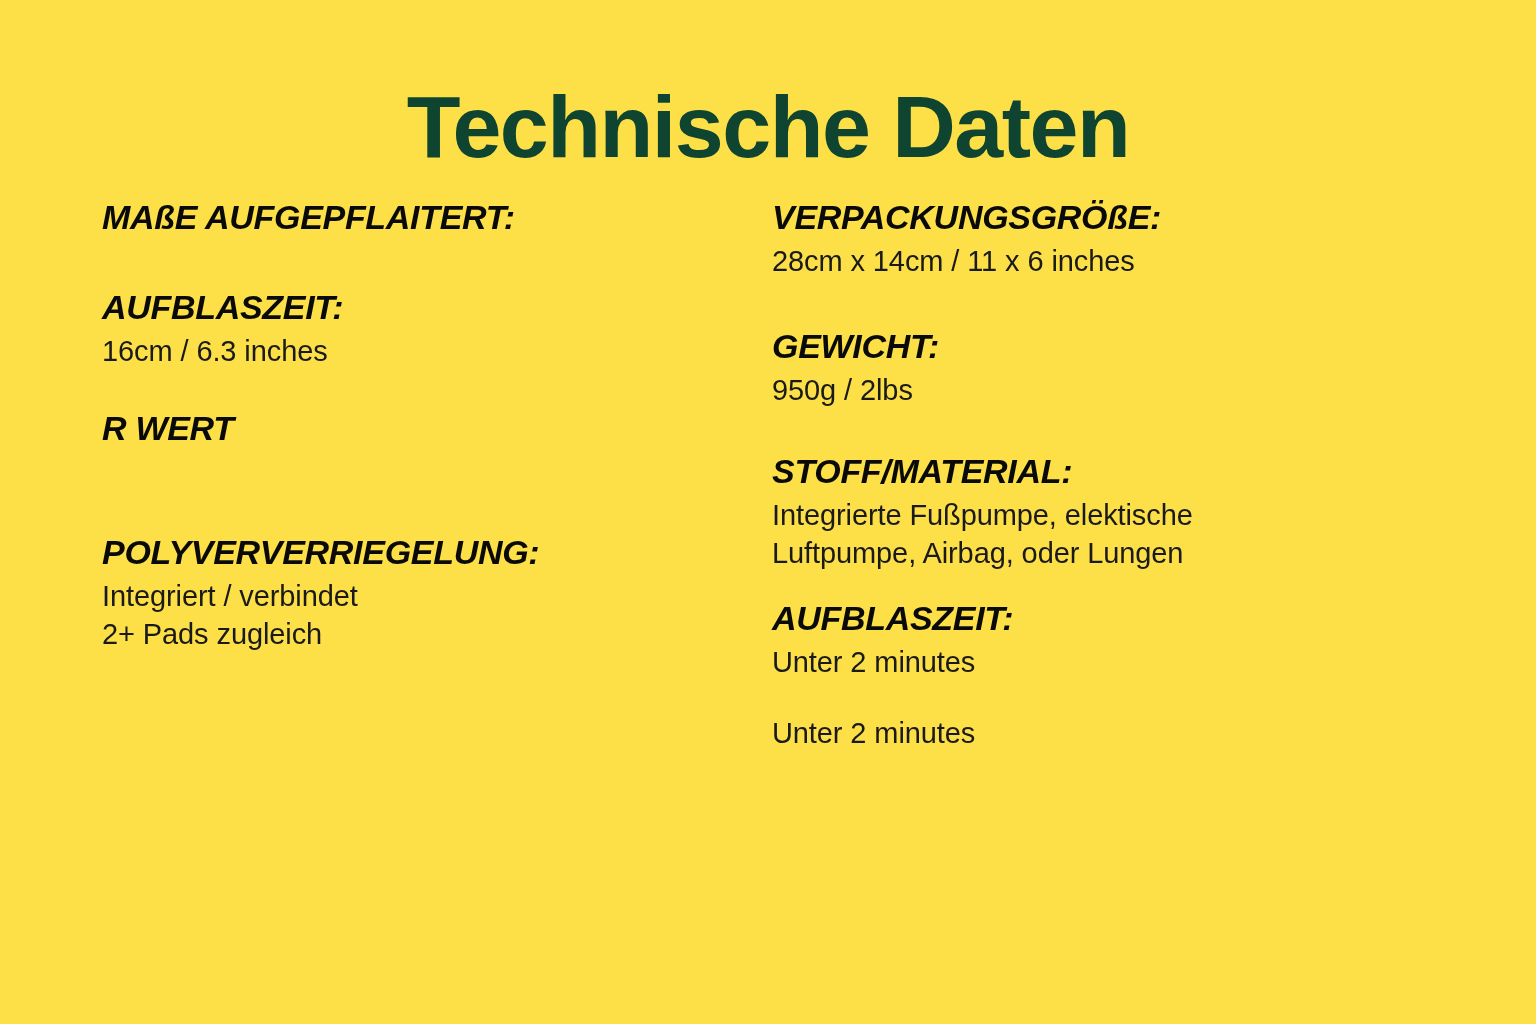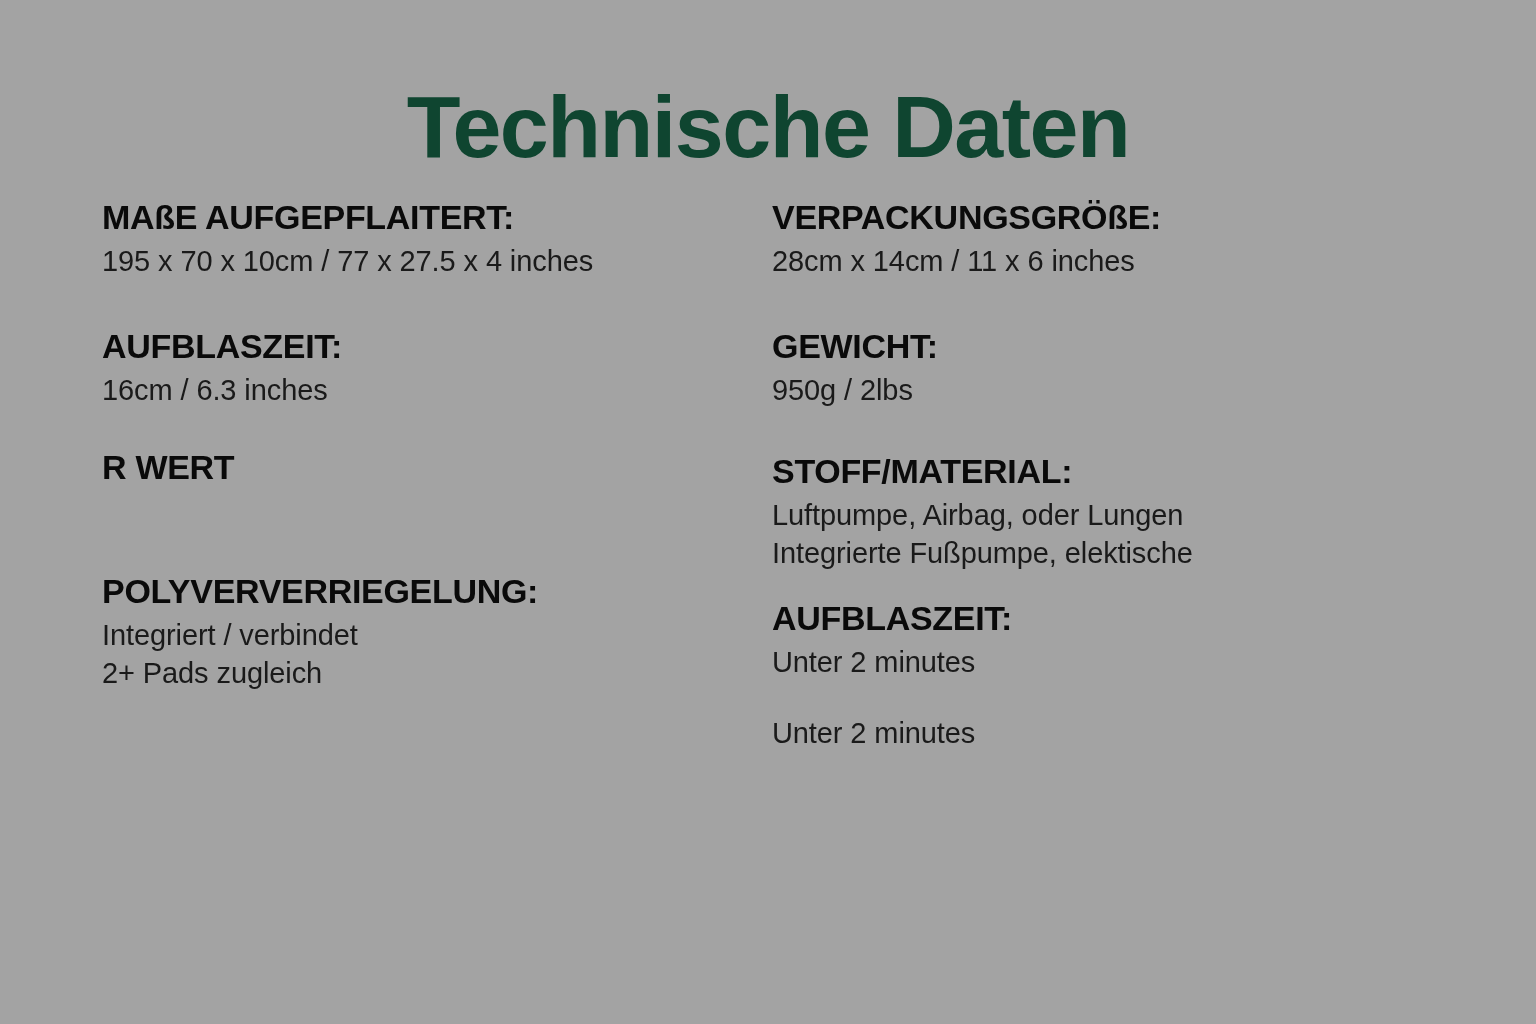--- a/index.html
+++ b/index.html
@@ -11,21 +11,21 @@
     height: 1024px;
     background: #efefef;
     font-family: "Liberation Sans", sans-serif;
     overflow: hidden;
   }
 
   .page {
     position: relative;
     width: 1536px;
     height: 1024px;
-    background: #a3a3a3;
+    background: #fde047;
     box-sizing: border-box;
   }
 
   .page-title {
     position: absolute;
     top: 14px;
     left: 0;
     width: 1536px;
     text-align: center;
     color: #0f4530;
@@ -71,20 +71,21 @@
   }
 
   .spec-heading {
     color: #0a0a0a;
     font-family: "Liberation Sans", sans-serif;
     font-weight: bold;
     font-size: 34px;
     line-height: 42px;
     letter-spacing: -0.3px;
     margin: 0 0 4px 0;
+    font-style: italic;
   }
 
   .spec-value {
     color: #1a1a1a;
     font-family: "Liberation Sans", sans-serif;
     font-weight: normal;
     font-size: 29px;
     line-height: 39px;
     letter-spacing: -0.1px;
     margin: 0;
@@ -111,21 +112,20 @@
 <div class="page">
 
   <h1 class="page-title">Technische Daten</h1>
 
   <div class="spec-columns">
 
     <div class="spec-column left">
 
       <div class="spec-item">
         <div class="spec-heading">MAßE AUFGEPFLAITERT:</div>
-        <div class="spec-value">195 x 70 x 10cm / 77 x 27.5 x 4 inches</div>
       </div>
 
       <div class="spec-item">
         <div class="spec-heading">AUFBLASZEIT:</div>
         <div class="spec-value">16cm / 6.3 inches</div>
       </div>
 
       <div class="spec-item">
         <div class="spec-heading">R WERT</div>
       </div>
@@ -148,22 +148,22 @@
         <div class="spec-value">28cm x 14cm / 11 x 6 inches</div>
       </div>
 
       <div class="spec-item">
         <div class="spec-heading">GEWICHT:</div>
         <div class="spec-value">950g / 2lbs</div>
       </div>
 
       <div class="spec-item">
         <div class="spec-heading">STOFF/MATERIAL:</div>
+        <div class="spec-value">Integrierte Fußpumpe, elektische</div>
         <div class="spec-value">Luftpumpe, Airbag, oder Lungen</div>
-        <div class="spec-value">Integrierte Fußpumpe, elektische</div>
       </div>
 
       <div class="spec-item">
         <div class="spec-heading">AUFBLASZEIT:</div>
         <div class="spec-value">Unter 2 minutes</div>
       </div>
 
       <div class="spec-item">
         <div class="spec-value">Unter 2 minutes</div>
       </div>

